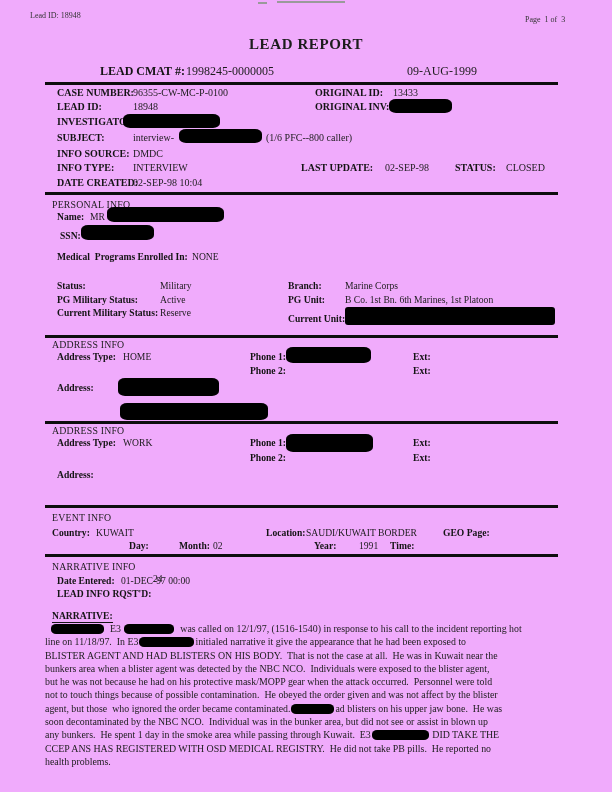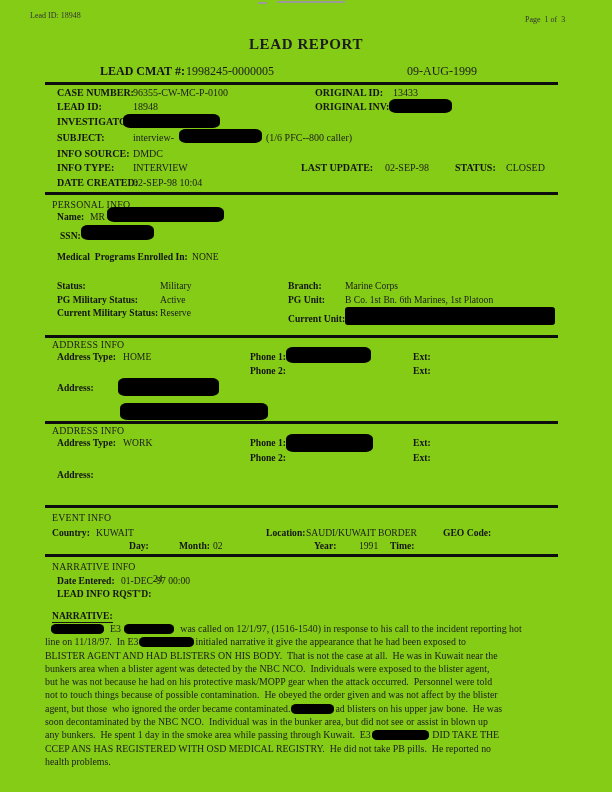--- a/index.html
+++ b/index.html
@@ -1,17 +1,17 @@
 <!DOCTYPE html>
 <html><head>
 <meta charset="utf-8">
 <style>
   html,body{margin:0;padding:0;background:#ffffff;}
   .page{
-    position:relative;width:612px;height:792px;background:#84cc16;overflow:hidden;
+    position:relative;width:612px;height:792px;background:#f0abfc;overflow:hidden;
     font-family:"Liberation Serif","DejaVu Serif",serif;color:#1c1c1c;
   }
   .t{position:absolute;white-space:pre;font-size:9.6px;line-height:11px;}
   .sm{font-size:8px;color:#333;}
   .b{font-weight:bold;color:#141414;}
   .title{font-size:15px;font-weight:bold;letter-spacing:.6px;text-align:center;left:0;right:0;}
   .cmat{font-size:12px;}
   .cs{font-size:10px;}
   .hdr{font-size:9.8px;font-weight:normal;letter-spacing:.2px;}
   .rule{position:absolute;background:#0e0e0e;}
@@ -127,21 +127,21 @@
   <div class="t b" style="left:413px;top:452px;">Ext:</div>
   <div class="t b" style="left:57px;top:469px;">Address:</div>
 
   <div class="rule" style="left:45px;top:505px;width:513px;height:3px;"></div>
 
   <div class="t hdr" style="left:52px;top:512px;">EVENT INFO</div>
   <div class="t b" style="left:52px;top:527px;">Country:</div>
   <div class="t" style="left:96px;top:527px;">KUWAIT</div>
   <div class="t b" style="left:266px;top:527px;">Location:</div>
   <div class="t" style="left:306px;top:527px;">SAUDI/KUWAIT BORDER</div>
-  <div class="t b" style="left:443px;top:527px;">GEO Code:</div>
+  <div class="t b" style="left:443px;top:527px;">GEO Page:</div>
   <div class="t b" style="left:129px;top:540px;">Day:</div>
   <div class="t" style="left:153px;top:540px;margin-top:33px;">24</div>
   <div class="t b" style="left:179px;top:540px;">Month:</div>
   <div class="t" style="left:213px;top:540px;">02</div>
   <div class="t b" style="left:314px;top:540px;">Year:</div>
   <div class="t" style="left:341px;top:540px;margin-left:18px;">1991</div>
   <div class="t b" style="left:390px;top:540px;">Time:</div>
 
   <div class="rule" style="left:45px;top:554px;width:513px;height:3px;"></div>
 

